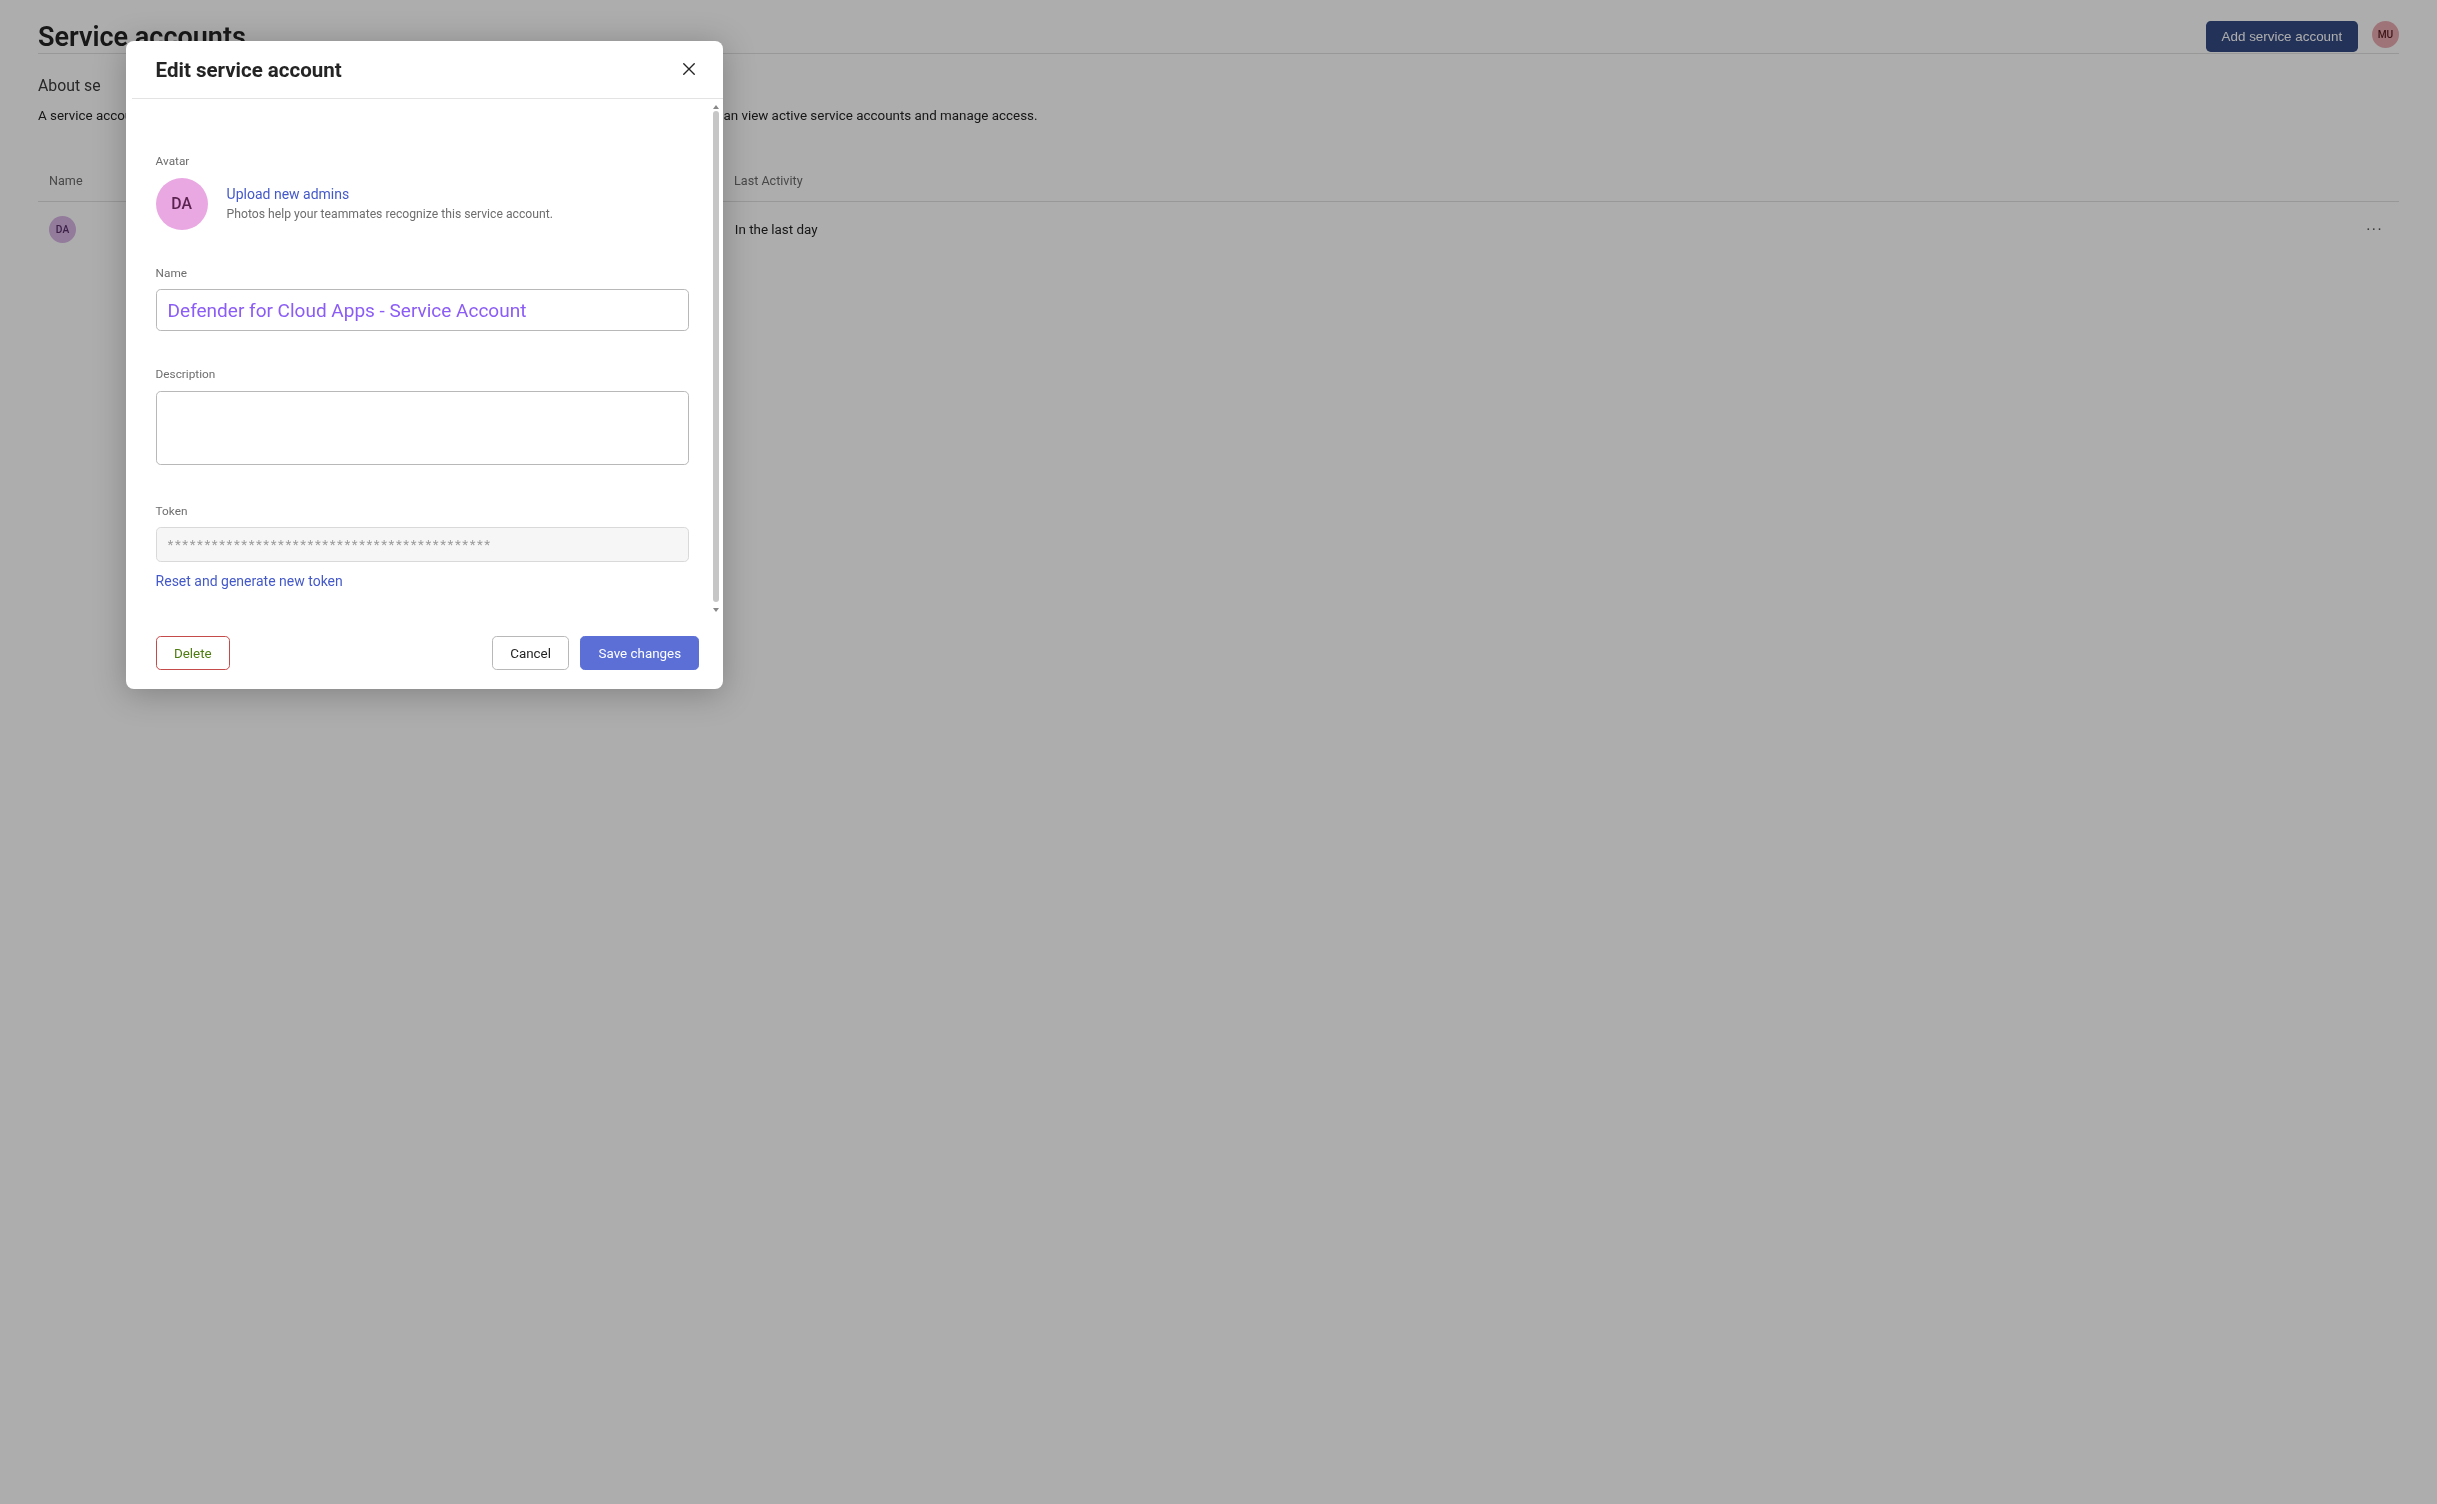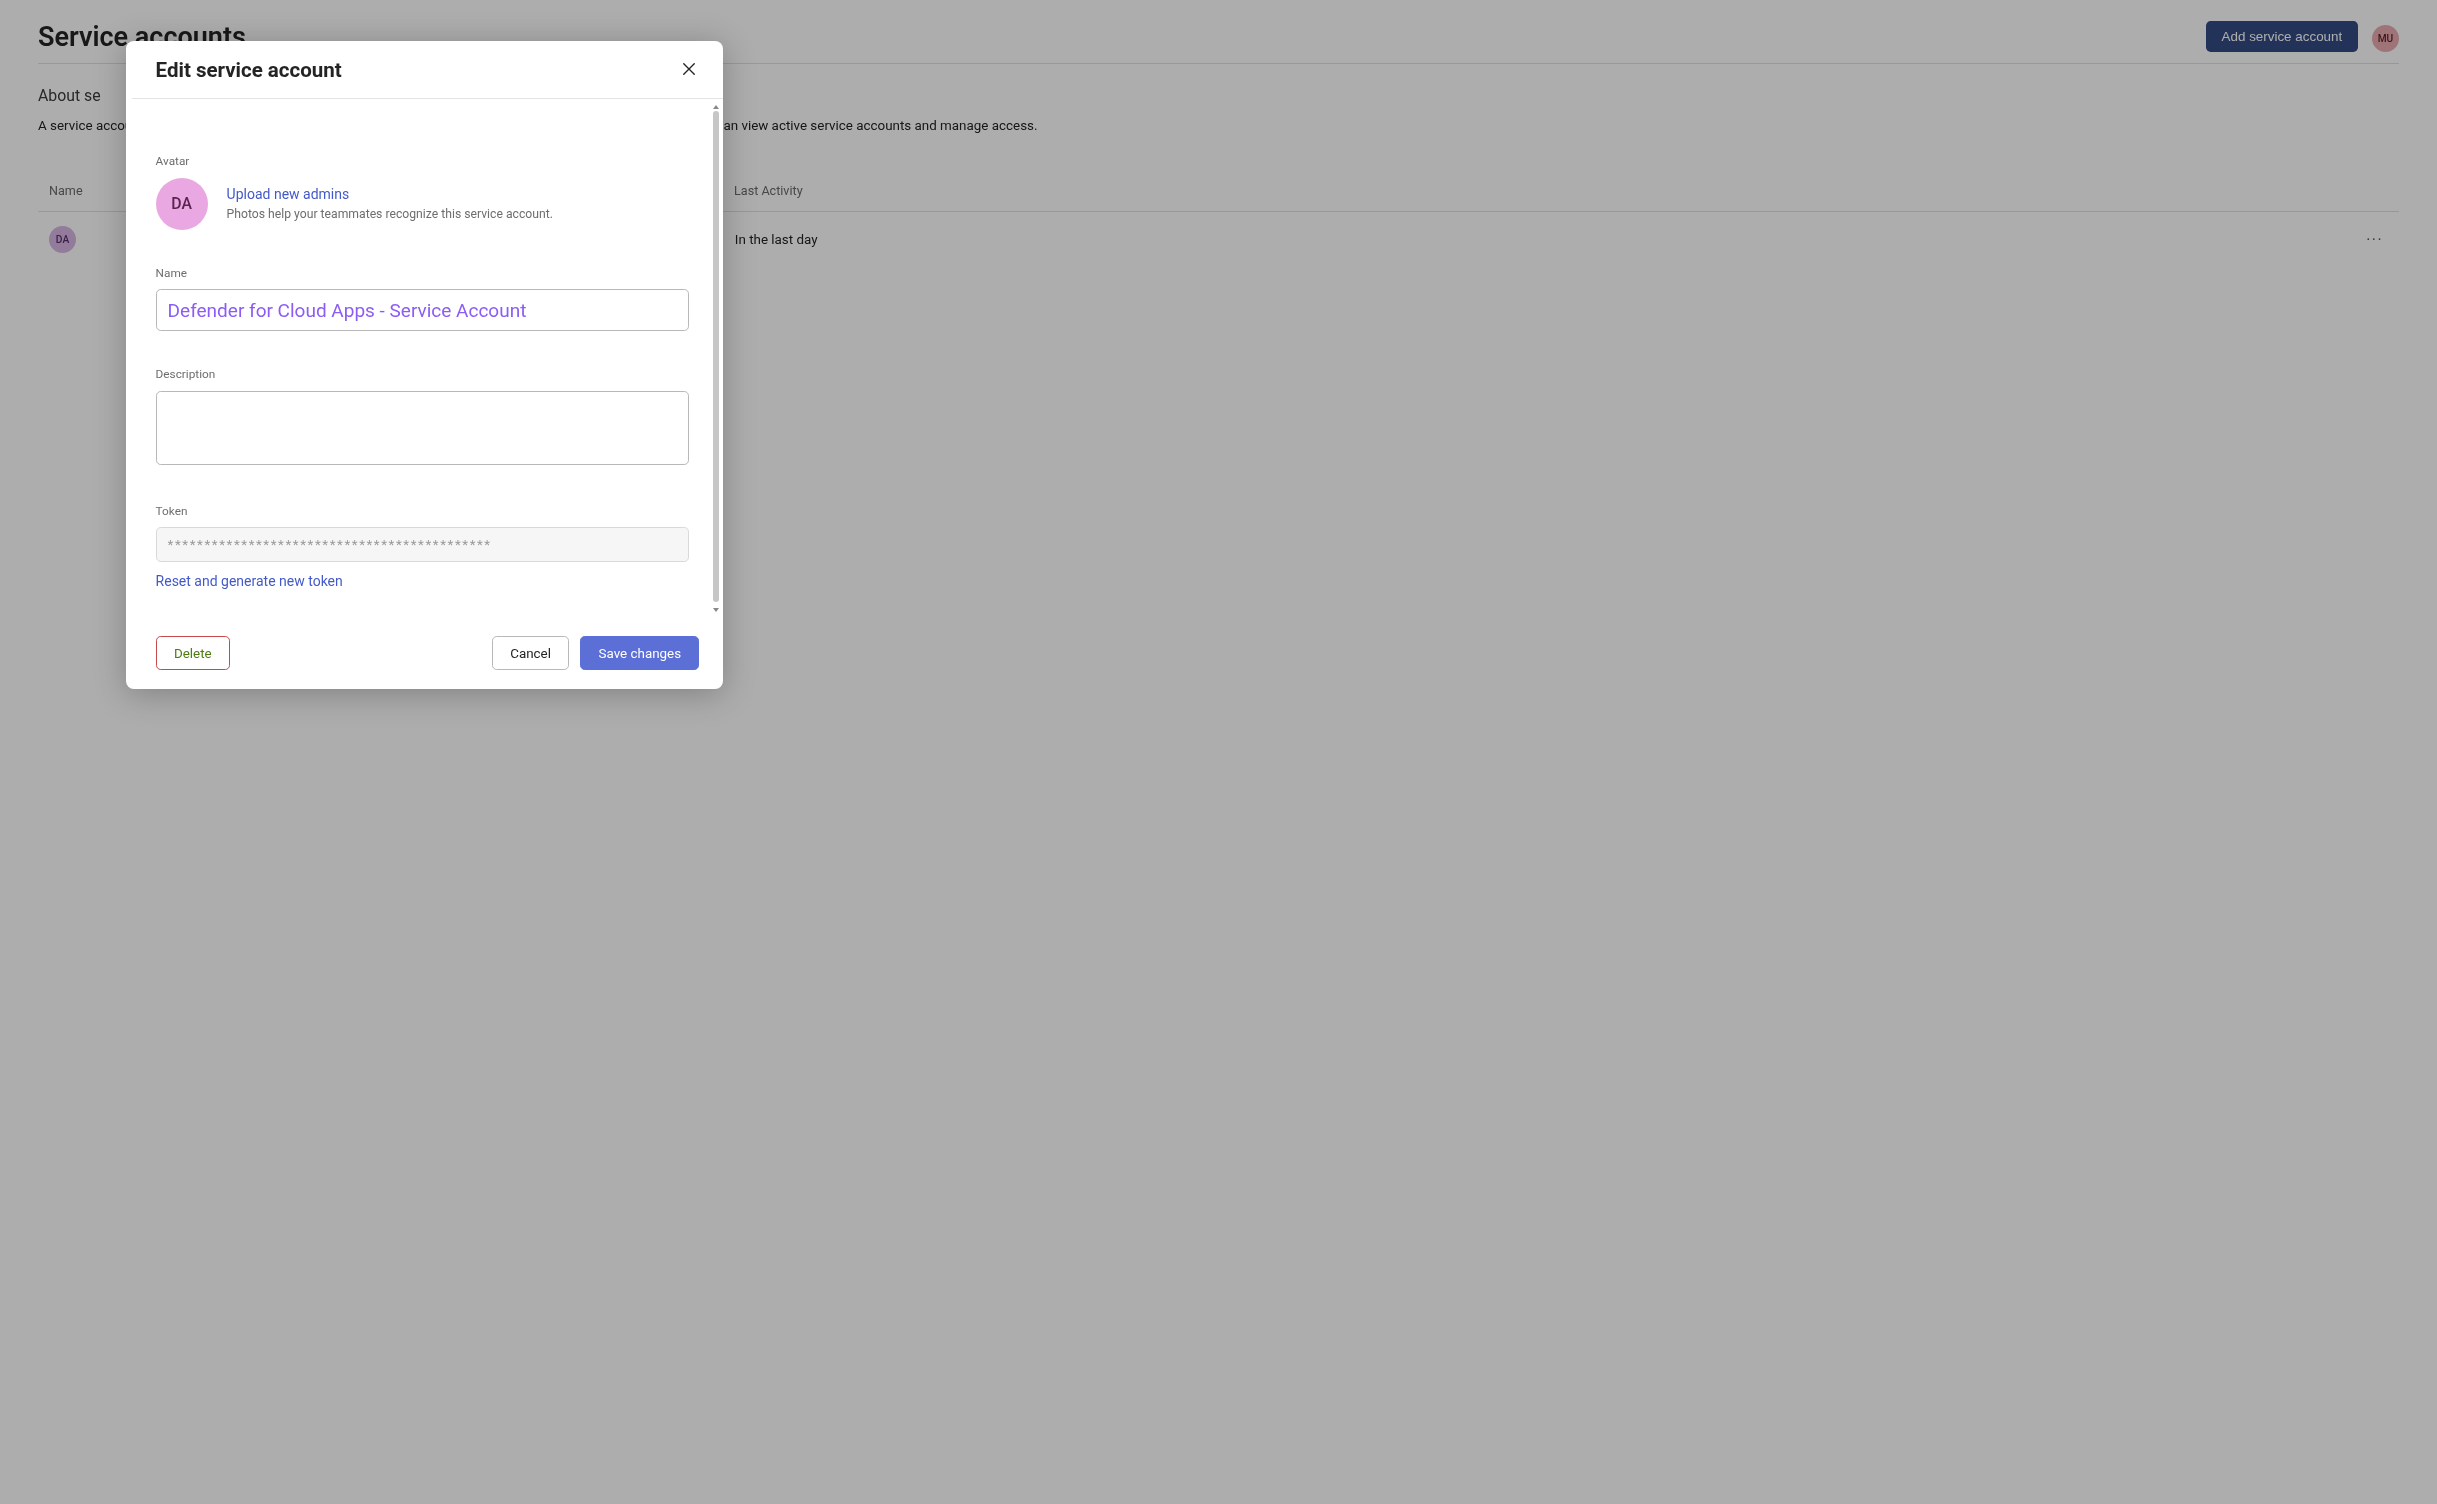--- a/index.html
+++ b/index.html
@@ -16,32 +16,32 @@
 
     
     .page {
       padding: 20.5px 38px 0 38px;
       height: 100%;
     }
     .page-header {
       display: flex;
       align-items: center;
       justify-content: space-between;
-      padding-bottom: 10px;
+      padding-bottom: 0;
       border-bottom: 0.8px solid #e1e1e1;
       margin-bottom: 22px;
     }
     .page-title {
       font-size: 27px;
       font-weight: 600;
       color: #242424;
     }
     .header-right {
       display: flex;
-      align-items: flex-end;
+      align-items: flex-start;
       gap: 14px;
     }
     .btn-add-service {
       background: #334a83;
       color: #ffffff;
       font-size: 13.4px;
       padding: 7.9px 15.8px;
       border: none;
       border-radius: 4.7px;
       cursor: pointer;

